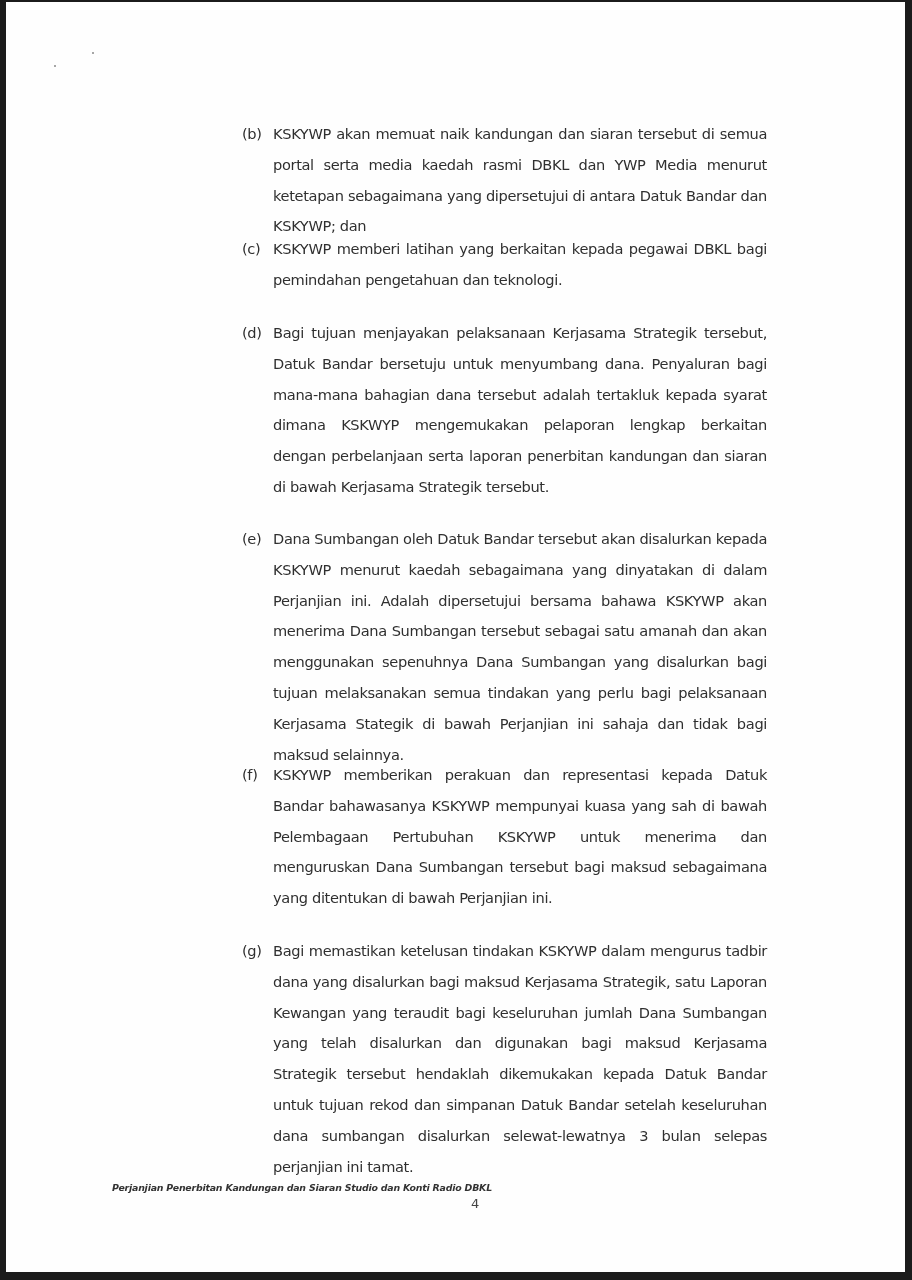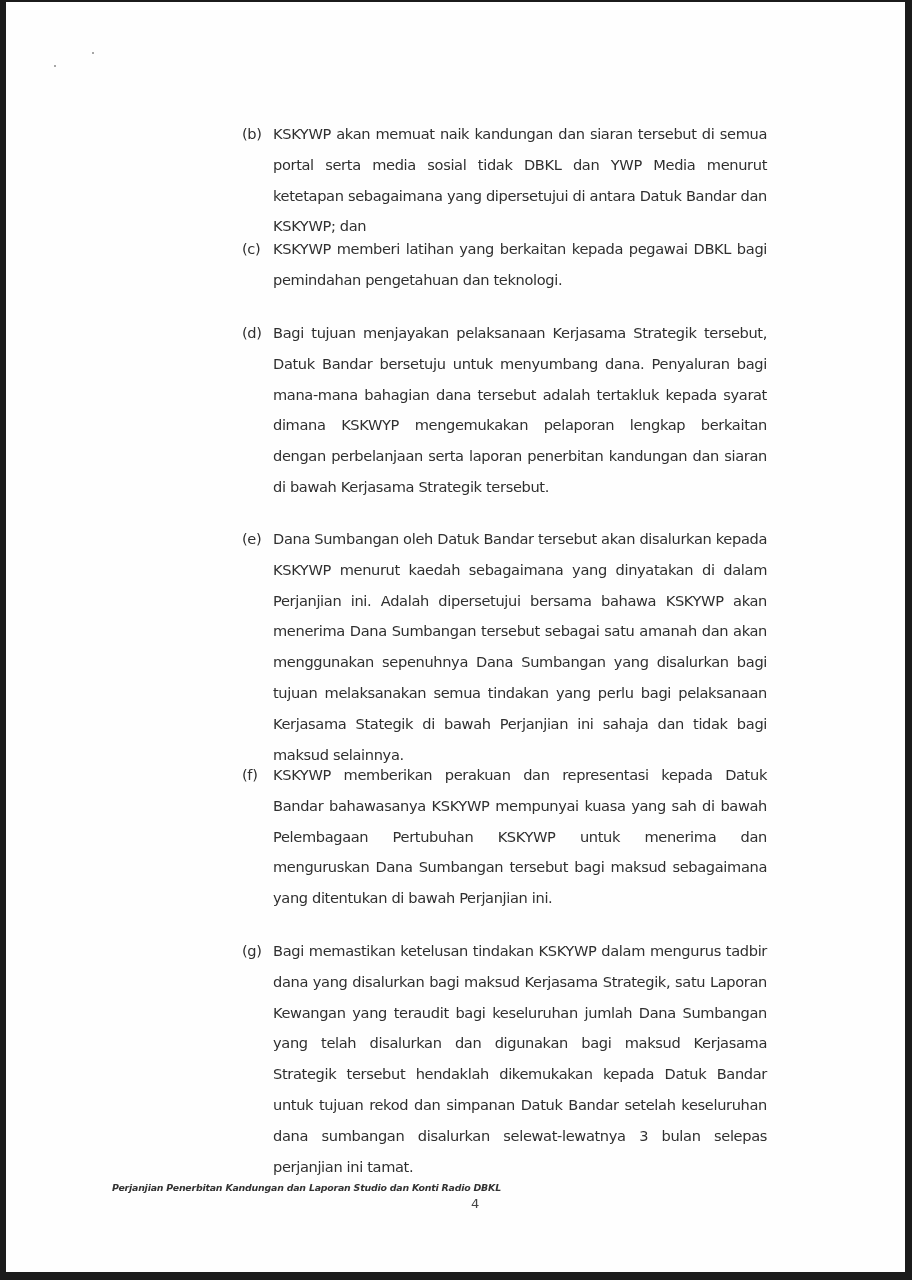--- a/index.html
+++ b/index.html
@@ -33,21 +33,21 @@
 </style>
 </head>
 <body>
 
 <div class="page">
   <span class="speck" style="left:86px;top:50px"></span>
   <span class="speck" style="left:48px;top:63px"></span>
 
   <div class="clause" style="top:117px">
     <span class="label">(b)</span>
-    <div class="body">KSKYWP akan memuat naik kandungan dan siaran tersebut di semua portal serta media sosial tidak DBKL dan YWP Media menurut ketetapan sebagaimana yang dipersetujui di antara Datuk Bandar dan KSKYWP; dan</div>
+    <div class="body">KSKYWP akan memuat naik kandungan dan siaran tersebut di semua portal serta media kaedah rasmi DBKL dan YWP Media menurut ketetapan sebagaimana yang dipersetujui di antara Datuk Bandar dan KSKYWP; dan</div>
   </div>
 
   <div class="clause" style="top:232px">
     <span class="label">(c)</span>
     <div class="body">KSKYWP memberi latihan yang berkaitan kepada pegawai DBKL bagi pemindahan pengetahuan dan teknologi.</div>
   </div>
 
   <div class="clause" style="top:316px">
     <span class="label">(d)</span>
     <div class="body">Bagi tujuan menjayakan pelaksanaan Kerjasama Strategik tersebut, Datuk Bandar bersetuju untuk menyumbang dana. Penyaluran bagi mana-mana bahagian dana tersebut adalah tertakluk kepada syarat dimana KSKWYP mengemukakan pelaporan lengkap berkaitan dengan perbelanjaan serta laporan penerbitan kandungan dan siaran di bawah Kerjasama Strategik tersebut.</div>
@@ -61,15 +61,15 @@
   <div class="clause" style="top:758px">
     <span class="label">(f)</span>
     <div class="body">KSKYWP memberikan perakuan dan representasi kepada Datuk Bandar bahawasanya KSKYWP mempunyai kuasa yang sah di bawah Pelembagaan Pertubuhan KSKYWP untuk menerima dan menguruskan Dana Sumbangan tersebut bagi maksud sebagaimana yang ditentukan di bawah Perjanjian ini.</div>
   </div>
 
   <div class="clause" style="top:934px">
     <span class="label">(g)</span>
     <div class="body">Bagi memastikan ketelusan tindakan KSKYWP dalam mengurus tadbir dana yang disalurkan bagi maksud Kerjasama Strategik, satu Laporan Kewangan yang teraudit bagi keseluruhan jumlah Dana Sumbangan yang telah disalurkan dan digunakan bagi maksud Kerjasama Strategik tersebut hendaklah dikemukakan kepada Datuk Bandar untuk tujuan rekod dan simpanan Datuk Bandar setelah keseluruhan dana sumbangan disalurkan selewat-lewatnya 3 bulan selepas perjanjian ini tamat.</div>
   </div>
 
-  <div class="footer-title">Perjanjian Penerbitan Kandungan dan Laporan Studio dan Konti Radio DBKL</div>
+  <div class="footer-title">Perjanjian Penerbitan Kandungan dan Siaran Studio dan Konti Radio DBKL</div>
   <div class="page-number">4</div>
 </div>
 
 </body></html>

